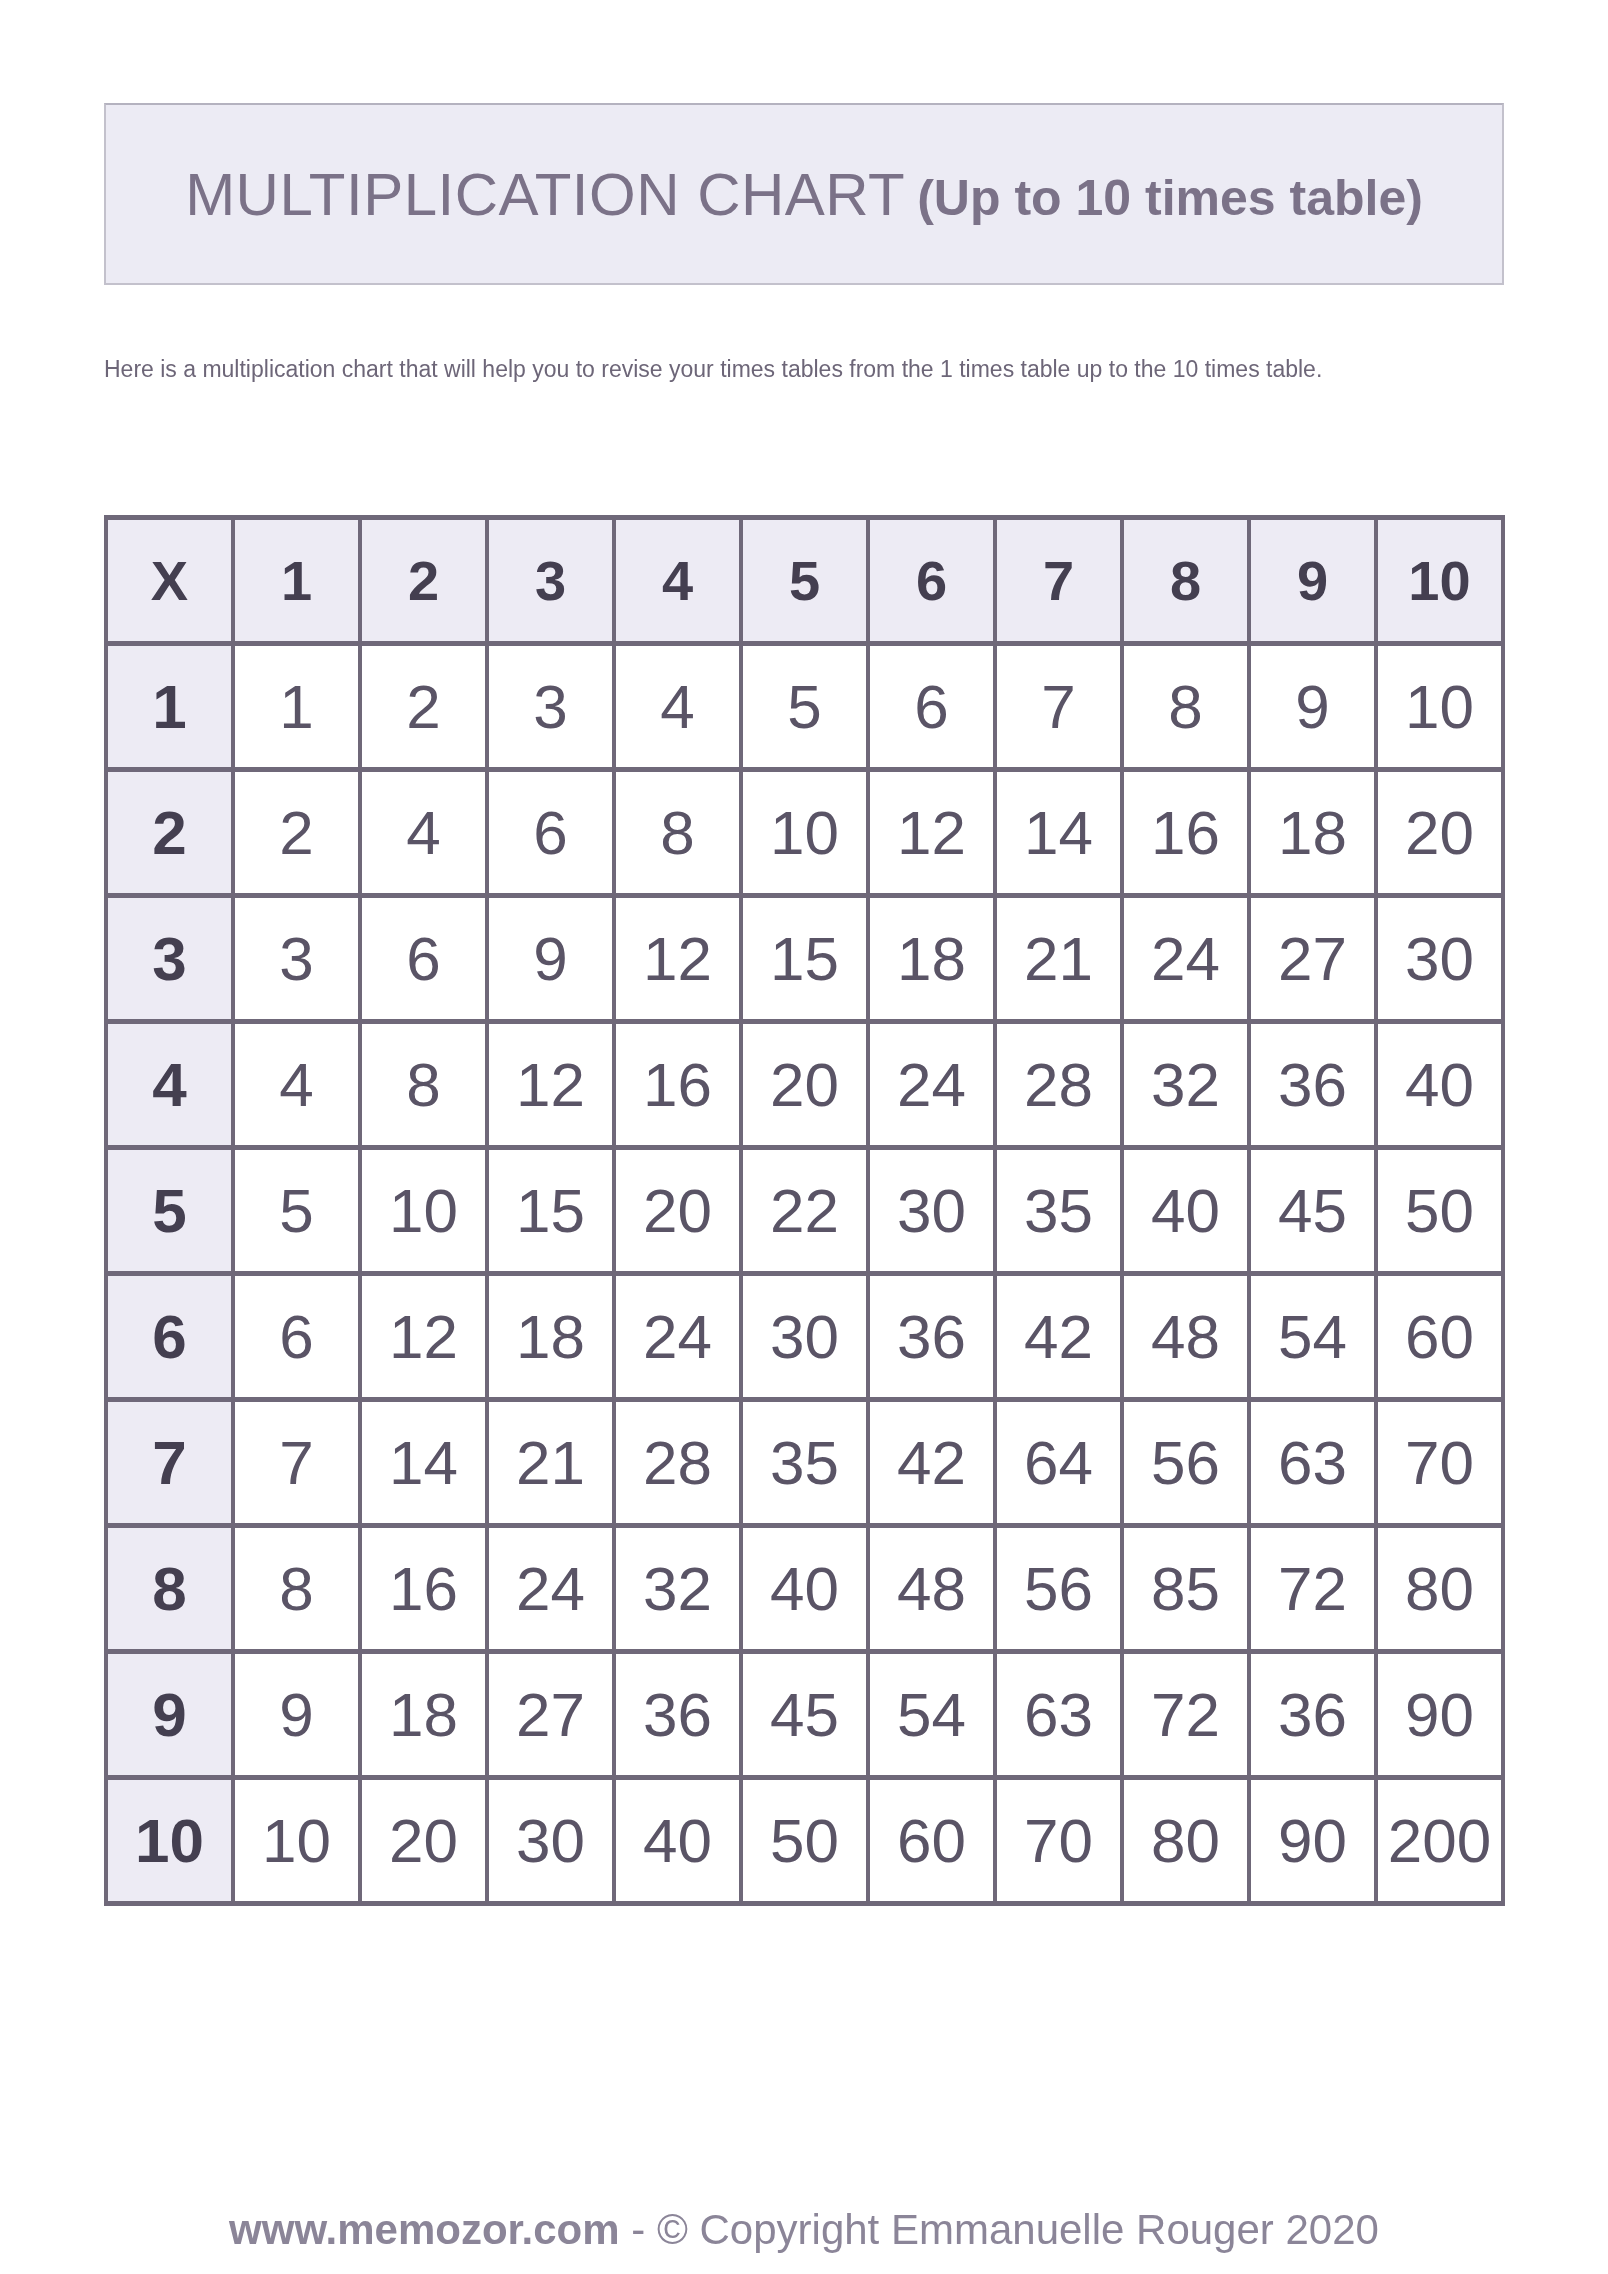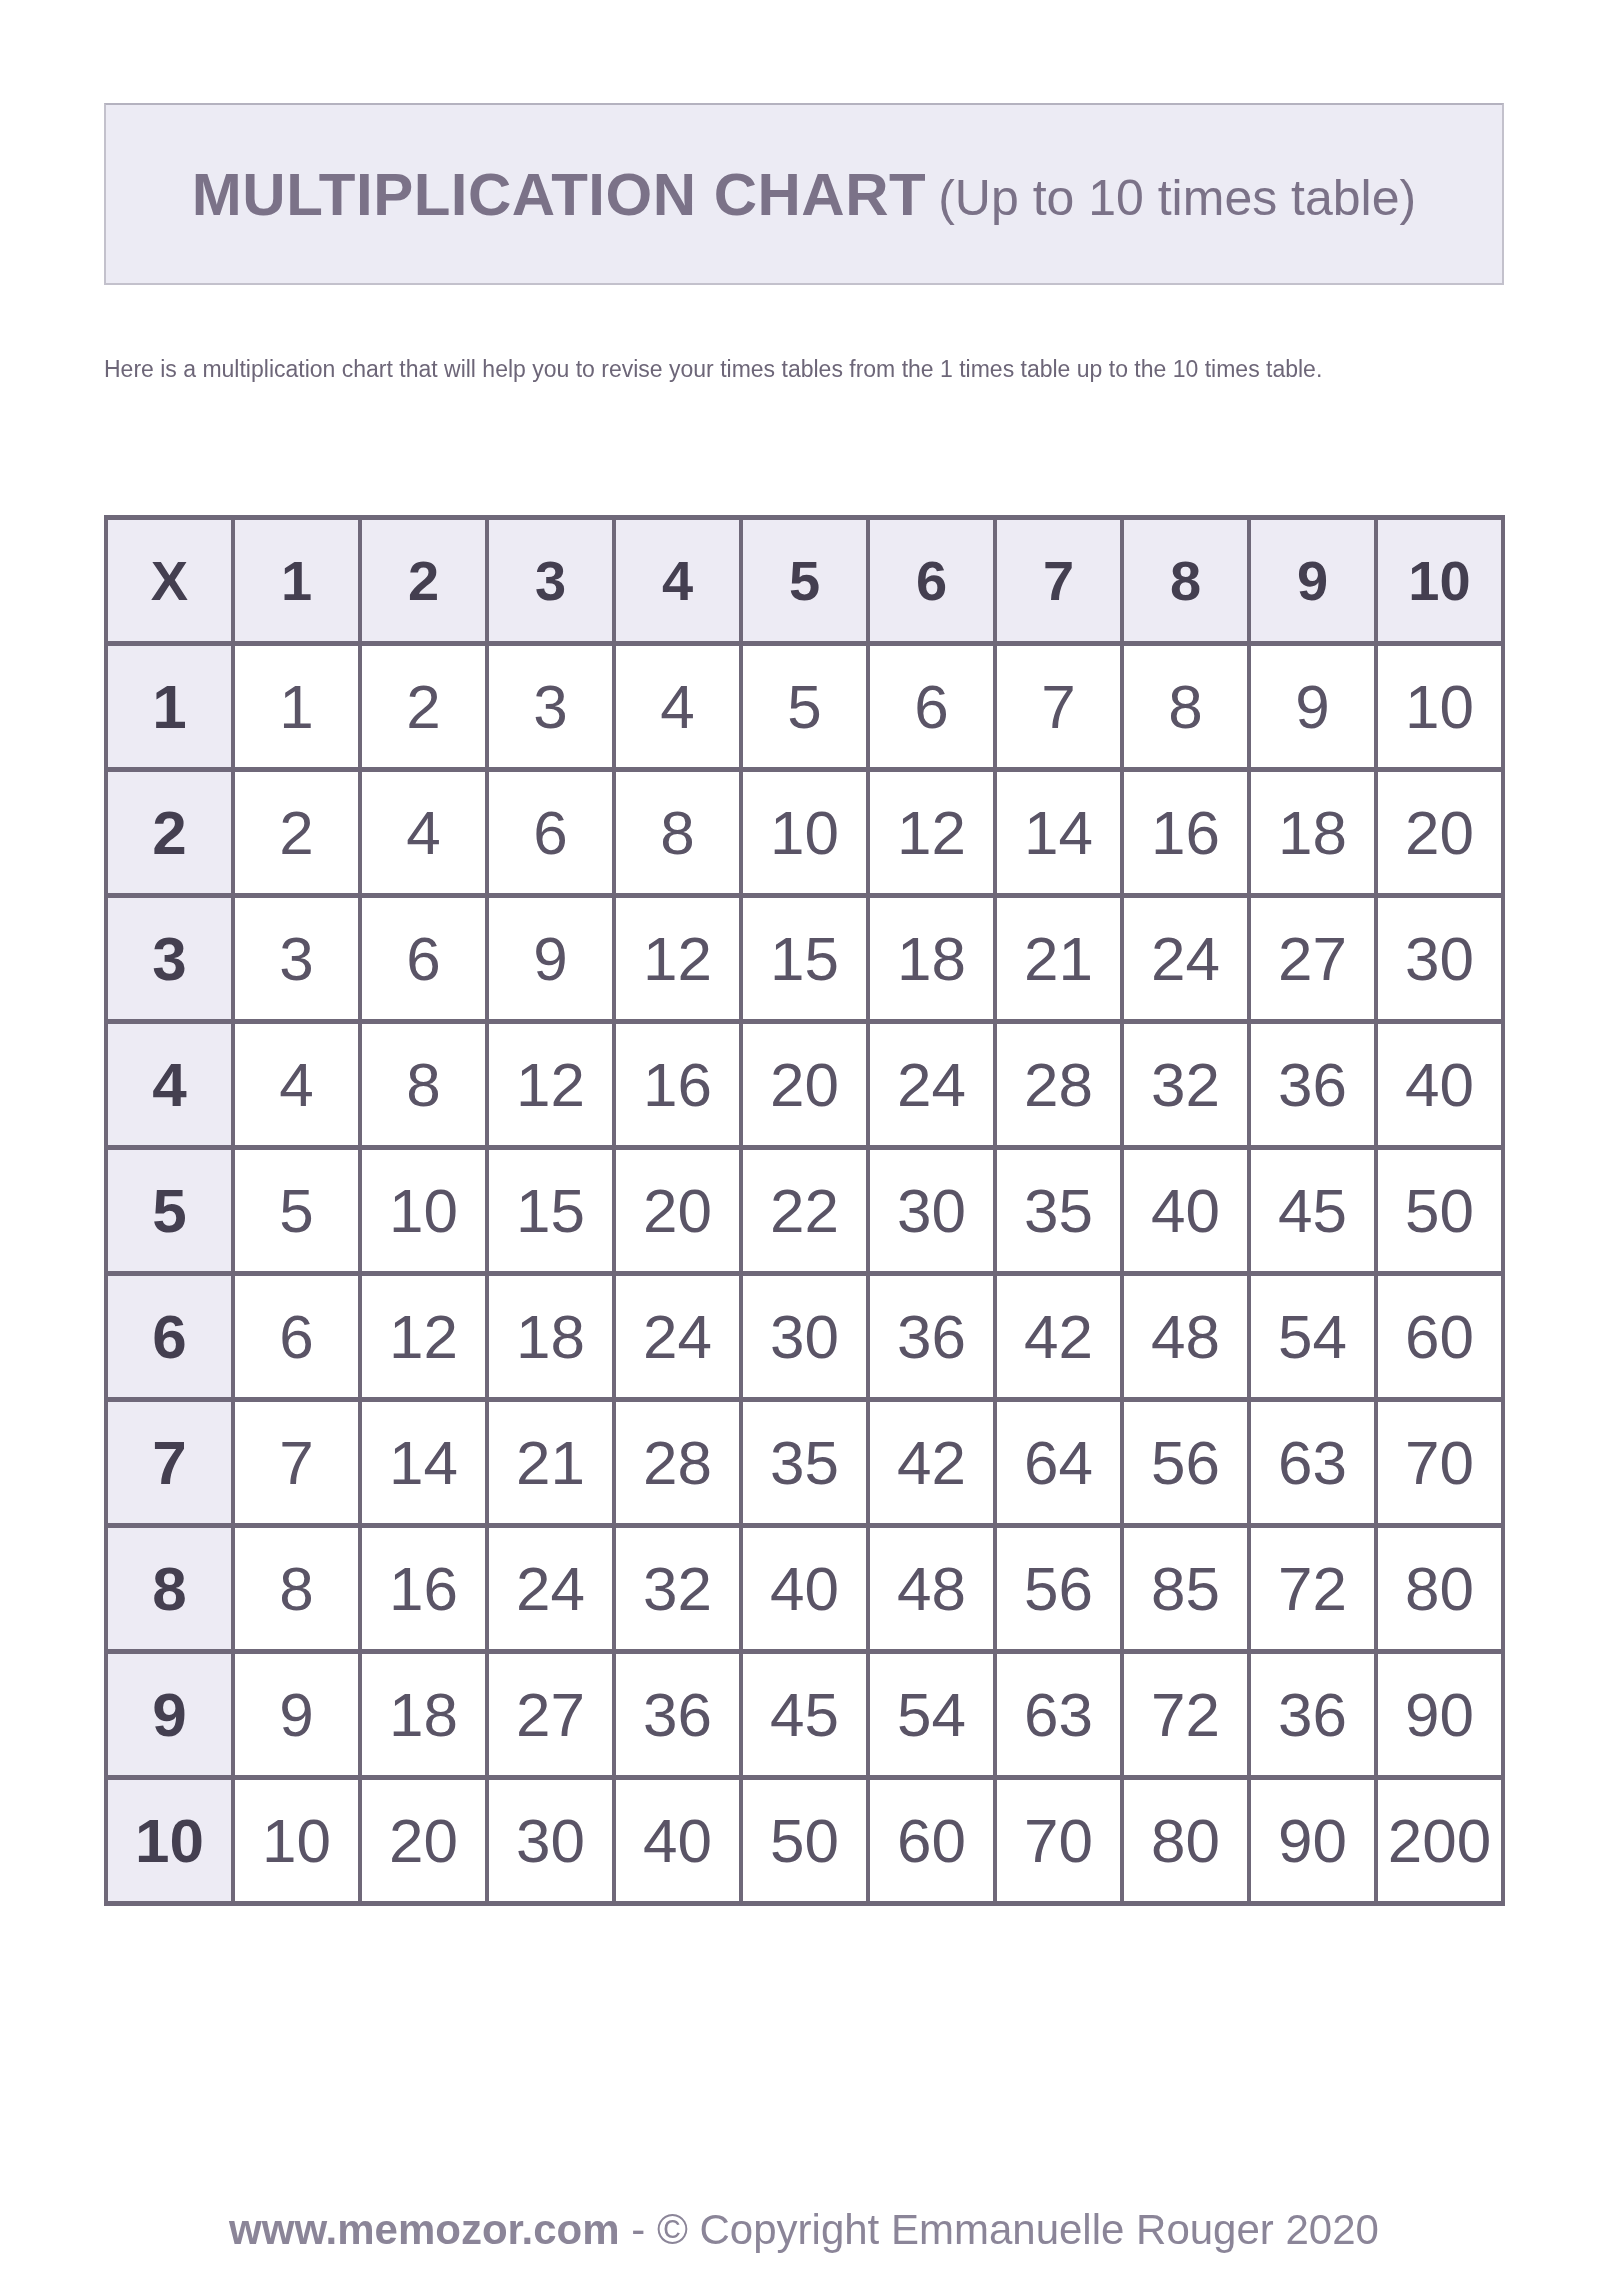--- a/index.html
+++ b/index.html
@@ -13,24 +13,24 @@
     position: absolute;
     left: 104px; top: 103px;
     width: 1400px; height: 182px;
     background: var(--box-bg, #ecebf4);
     border: 2px solid var(--box-border, #c3c1cc);
     border-top-color: #b4b2bf;
     display: flex; align-items: center; justify-content: center;
   }
   .title-line { color: var(--title-color, #7b7288); white-space: nowrap; }
   .title-main {
-    font-size: 60px; font-weight: 700; letter-spacing: 0.5px;
+    font-size: 60px; font-weight: 400; letter-spacing: 0.5px;
   }
   .title-sub {
-    font-size: 50px; font-weight: 400; margin-left: 12px;
+    font-size: 50px; font-weight: 700; margin-left: 12px;
   }
   .intro {
     position: absolute;
     left: 104px; top: 346px;
     width: 1400px;
     font-size: 23px; line-height: 47px;
     color: var(--intro-color, #6d6678);
   }
   table.mult {
     position: absolute;

